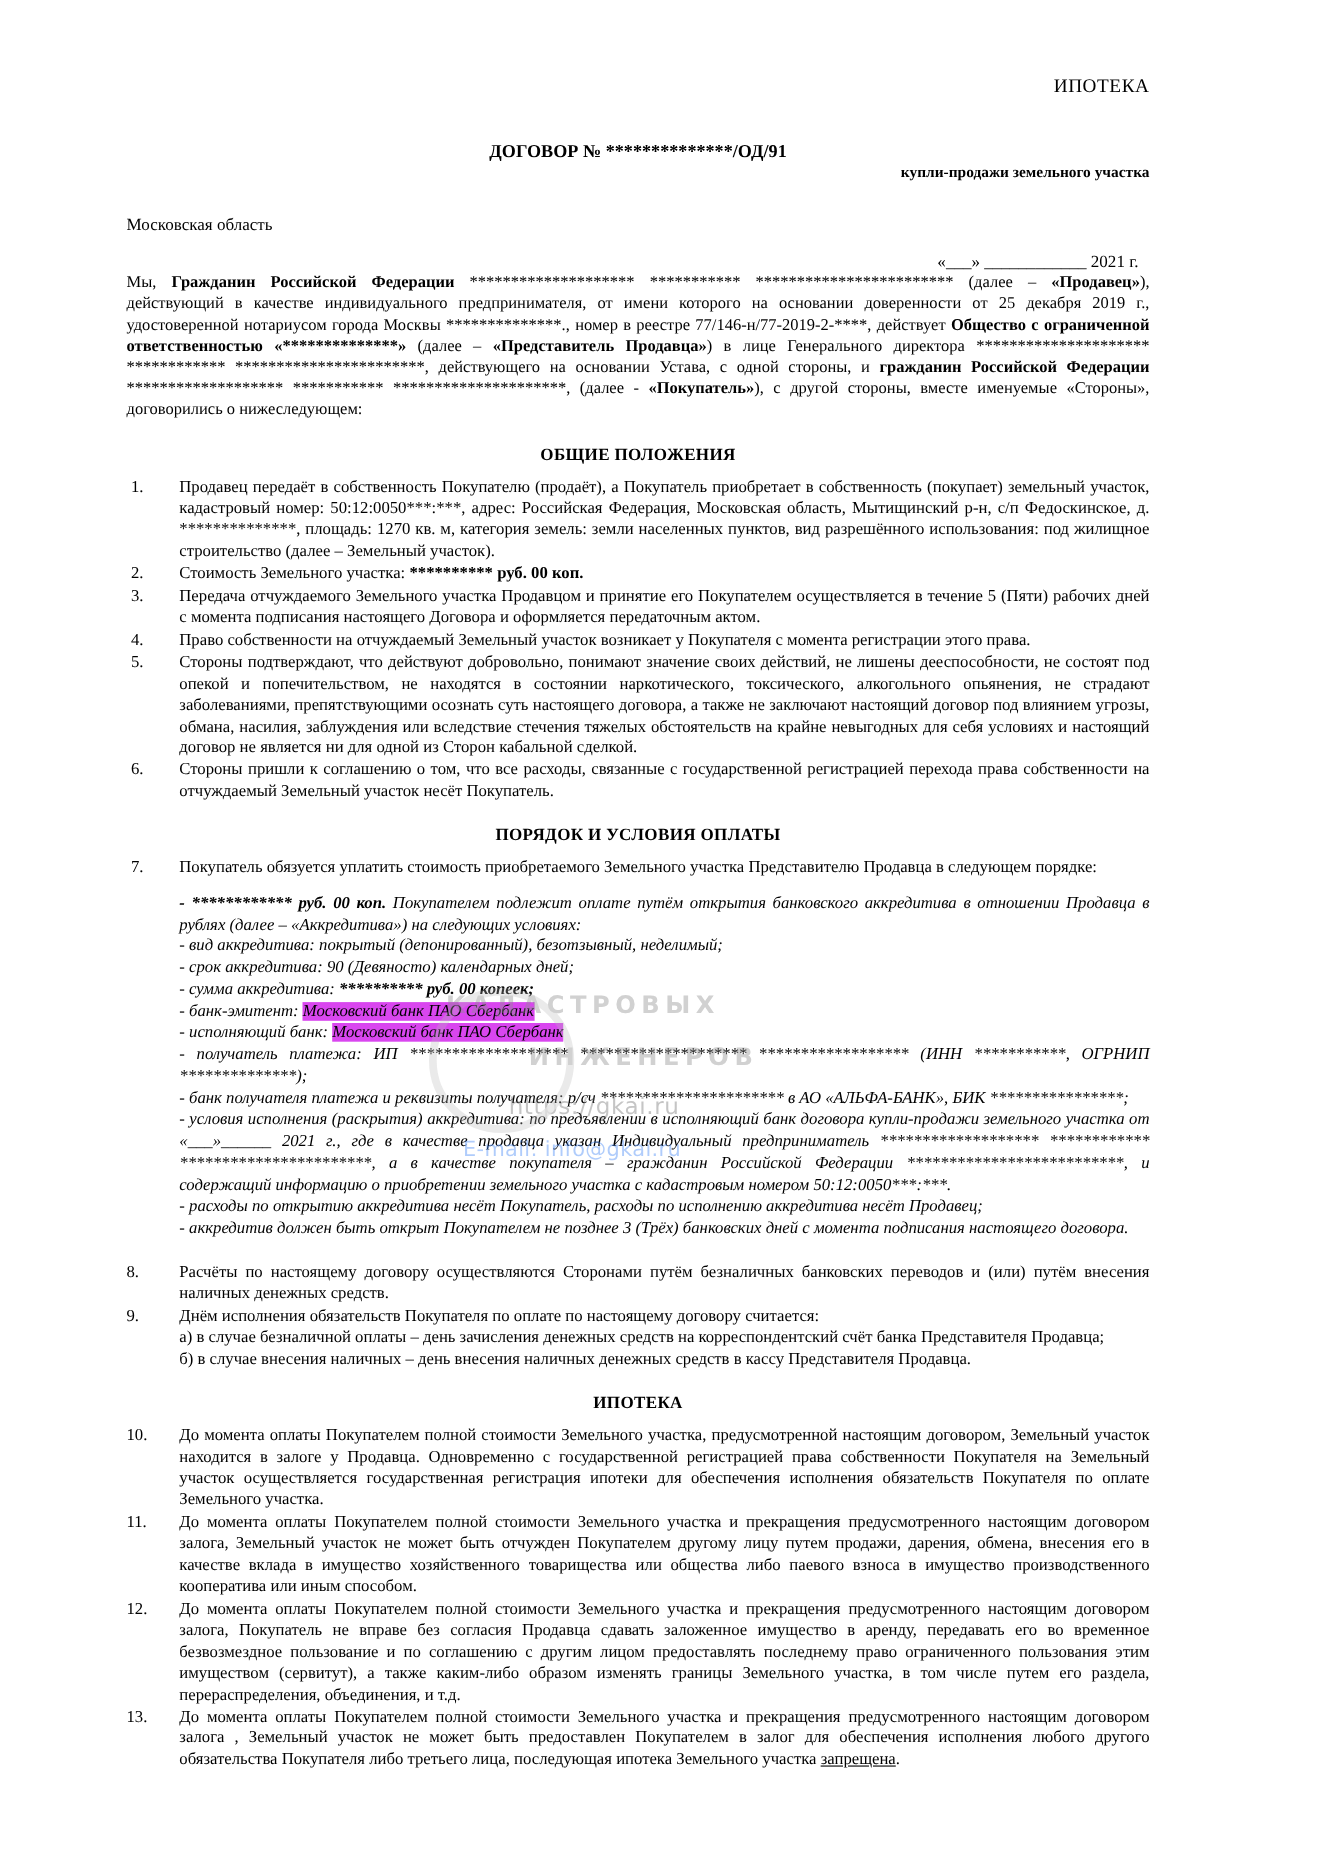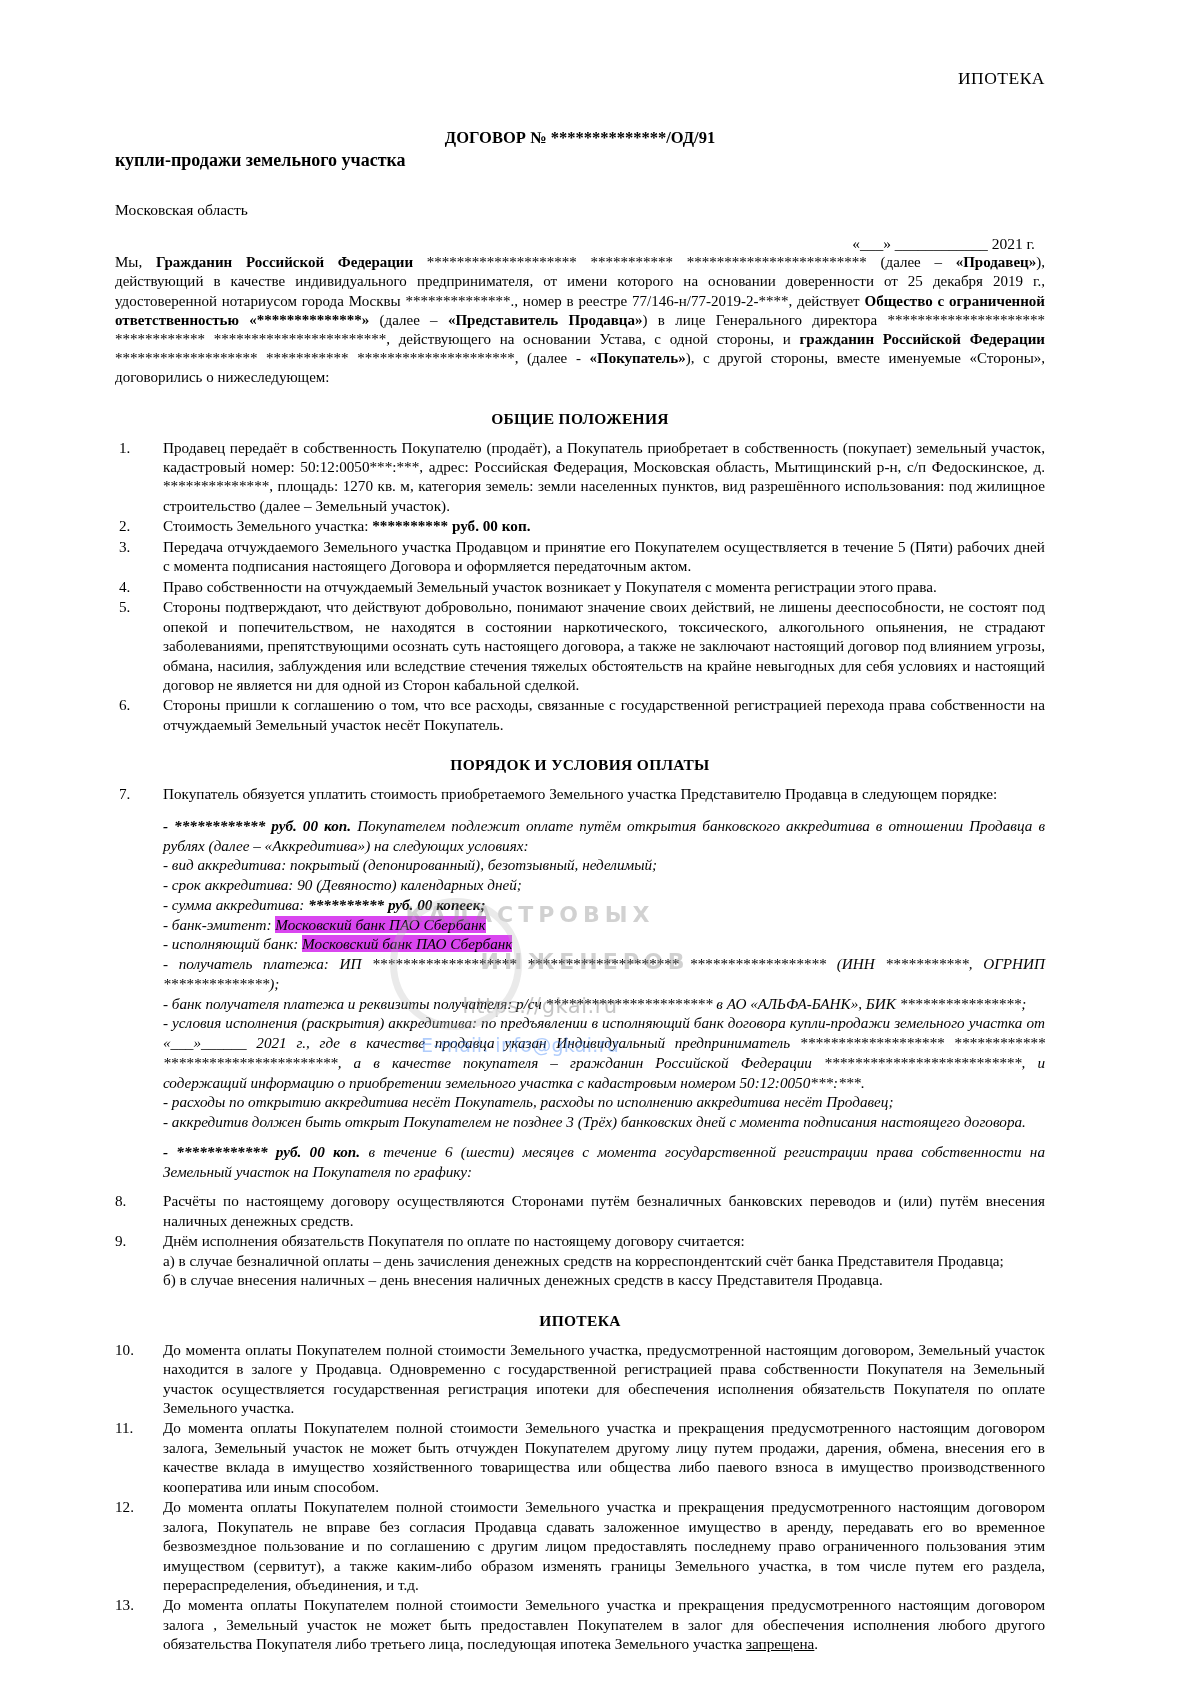--- a/index.html
+++ b/index.html
@@ -35,23 +35,23 @@
     margin-top: 68px;
   }
   .doc-title {
     text-align: center;
     font-weight: bold;
     font-size: 16.5px;
     margin-top: 38px;
     line-height: 1.35;
   }
   .doc-subtitle {
-    text-align: left;
-    font-weight: bold;
-    font-size: 18px;
+    text-align: right;
+    font-weight: bold;
+    font-size: 14px;
     margin-top: 1px;
   }
   .place-row {
     margin-top: 30px;
     font-size: 15.5px;
   }
   .date-row {
     margin-top: 16px;
     text-align: right;
     font-size: 15.5px;
@@ -222,21 +222,20 @@
       <div class="line">- срок аккредитива: 90 (Девяносто) календарных дней;</div>
       <div class="line">- сумма аккредитива:  <b>********** руб. 00 копеек;</b></div>
       <div class="line">- банк-эмитент: <span class="hl">Московский банк ПАО Сбербанк</span></div>
       <div class="line">- исполняющий банк: <span class="hl">Московский банк ПАО Сбербанк</span></div>
       <div class="line">- получатель платежа: ИП ******************* ******************** ****************** (ИНН ***********, ОГРНИП **************);</div>
       <div class="line">- банк получателя платежа и реквизиты получателя: р/сч ********************** в АО «АЛЬФА-БАНК»,  БИК ****************;</div>
       <div class="line">- условия исполнения (раскрытия) аккредитива: по предъявлении в исполняющий банк договора купли-продажи земельного участка от «___»______ 2021 г., где в качестве продавца указан Индивидуальный предприниматель  ******************* ************ ***********************, а в качестве покупателя – гражданин Российской Федерации  **************************, и содержащий информацию о приобретении земельного участка с кадастровым номером 50:12:0050***:***.</div>
       <div class="line">- расходы по открытию аккредитива несёт Покупатель, расходы по исполнению аккредитива несёт Продавец;</div>
       <div class="line">- аккредитив должен быть открыт Покупателем не позднее 3 (Трёх) банковских дней с момента подписания настоящего договора.</div>
       <div class="gap"></div>
-      <div class="line"><b>- ************ руб. 00 коп.</b> в течение 6 (шести) месяцев с момента государственной регистрации права собственности на Земельный участок на Покупателя по графику:</div>
     </div>
 
     <ol class="clauses">
       <li class="num-right"><span class="num">8.</span><span>Расчёты по настоящему договору осуществляются Сторонами путём безналичных банковских переводов и (или) путём внесения наличных денежных средств.</span></li>
       <li class="num-right"><span class="num">9.</span><span>Днём исполнения обязательств Покупателя по оплате по настоящему договору считается:<br>а) в случае безналичной оплаты – день зачисления денежных средств на корреспондентский счёт банка Представителя Продавца;<br>б) в случае внесения наличных – день внесения наличных денежных средств в кассу Представителя Продавца.</span></li>
     </ol>
 
     <div class="section-heading">ИПОТЕКА</div>
 
     <ol class="clauses">

